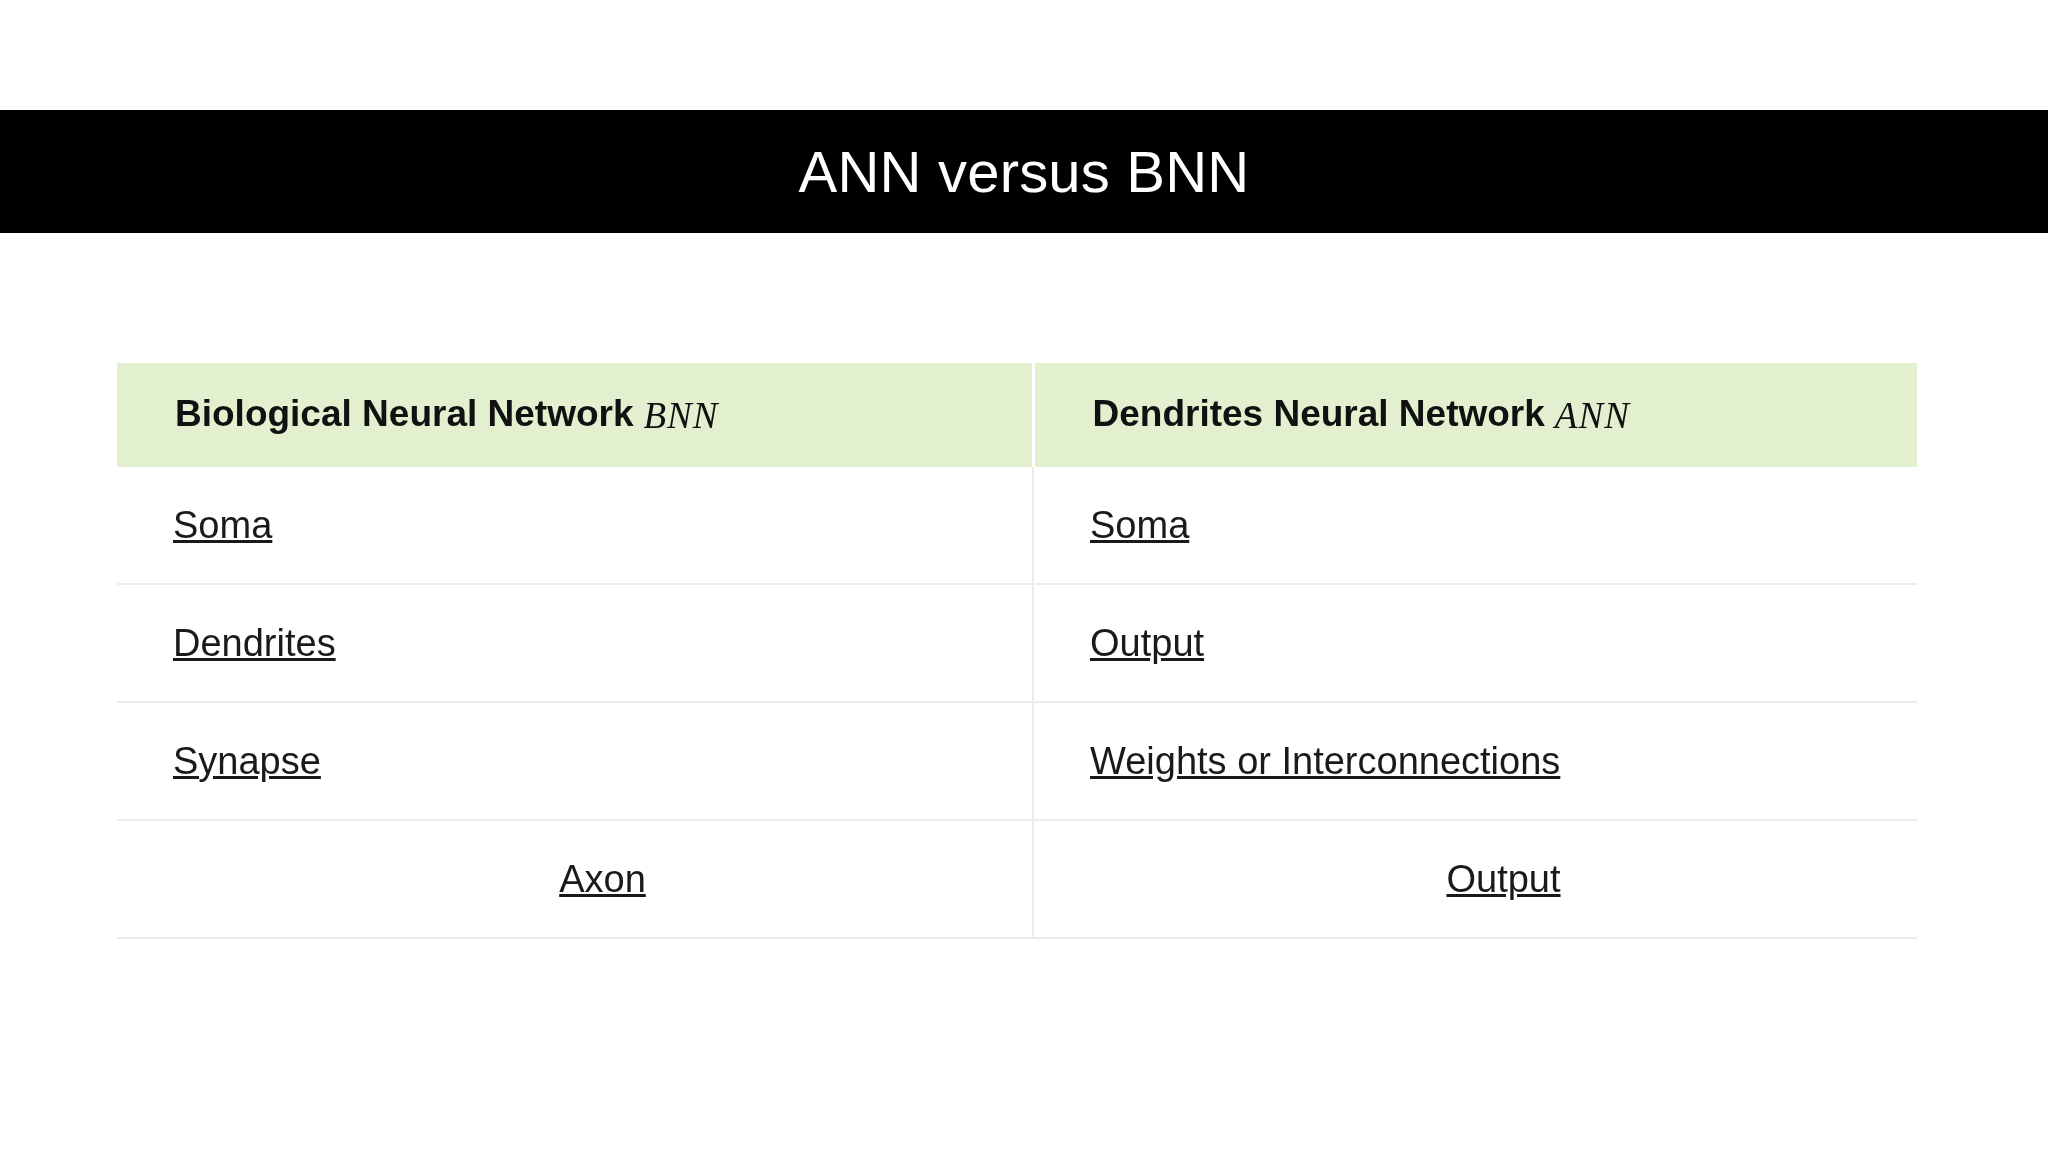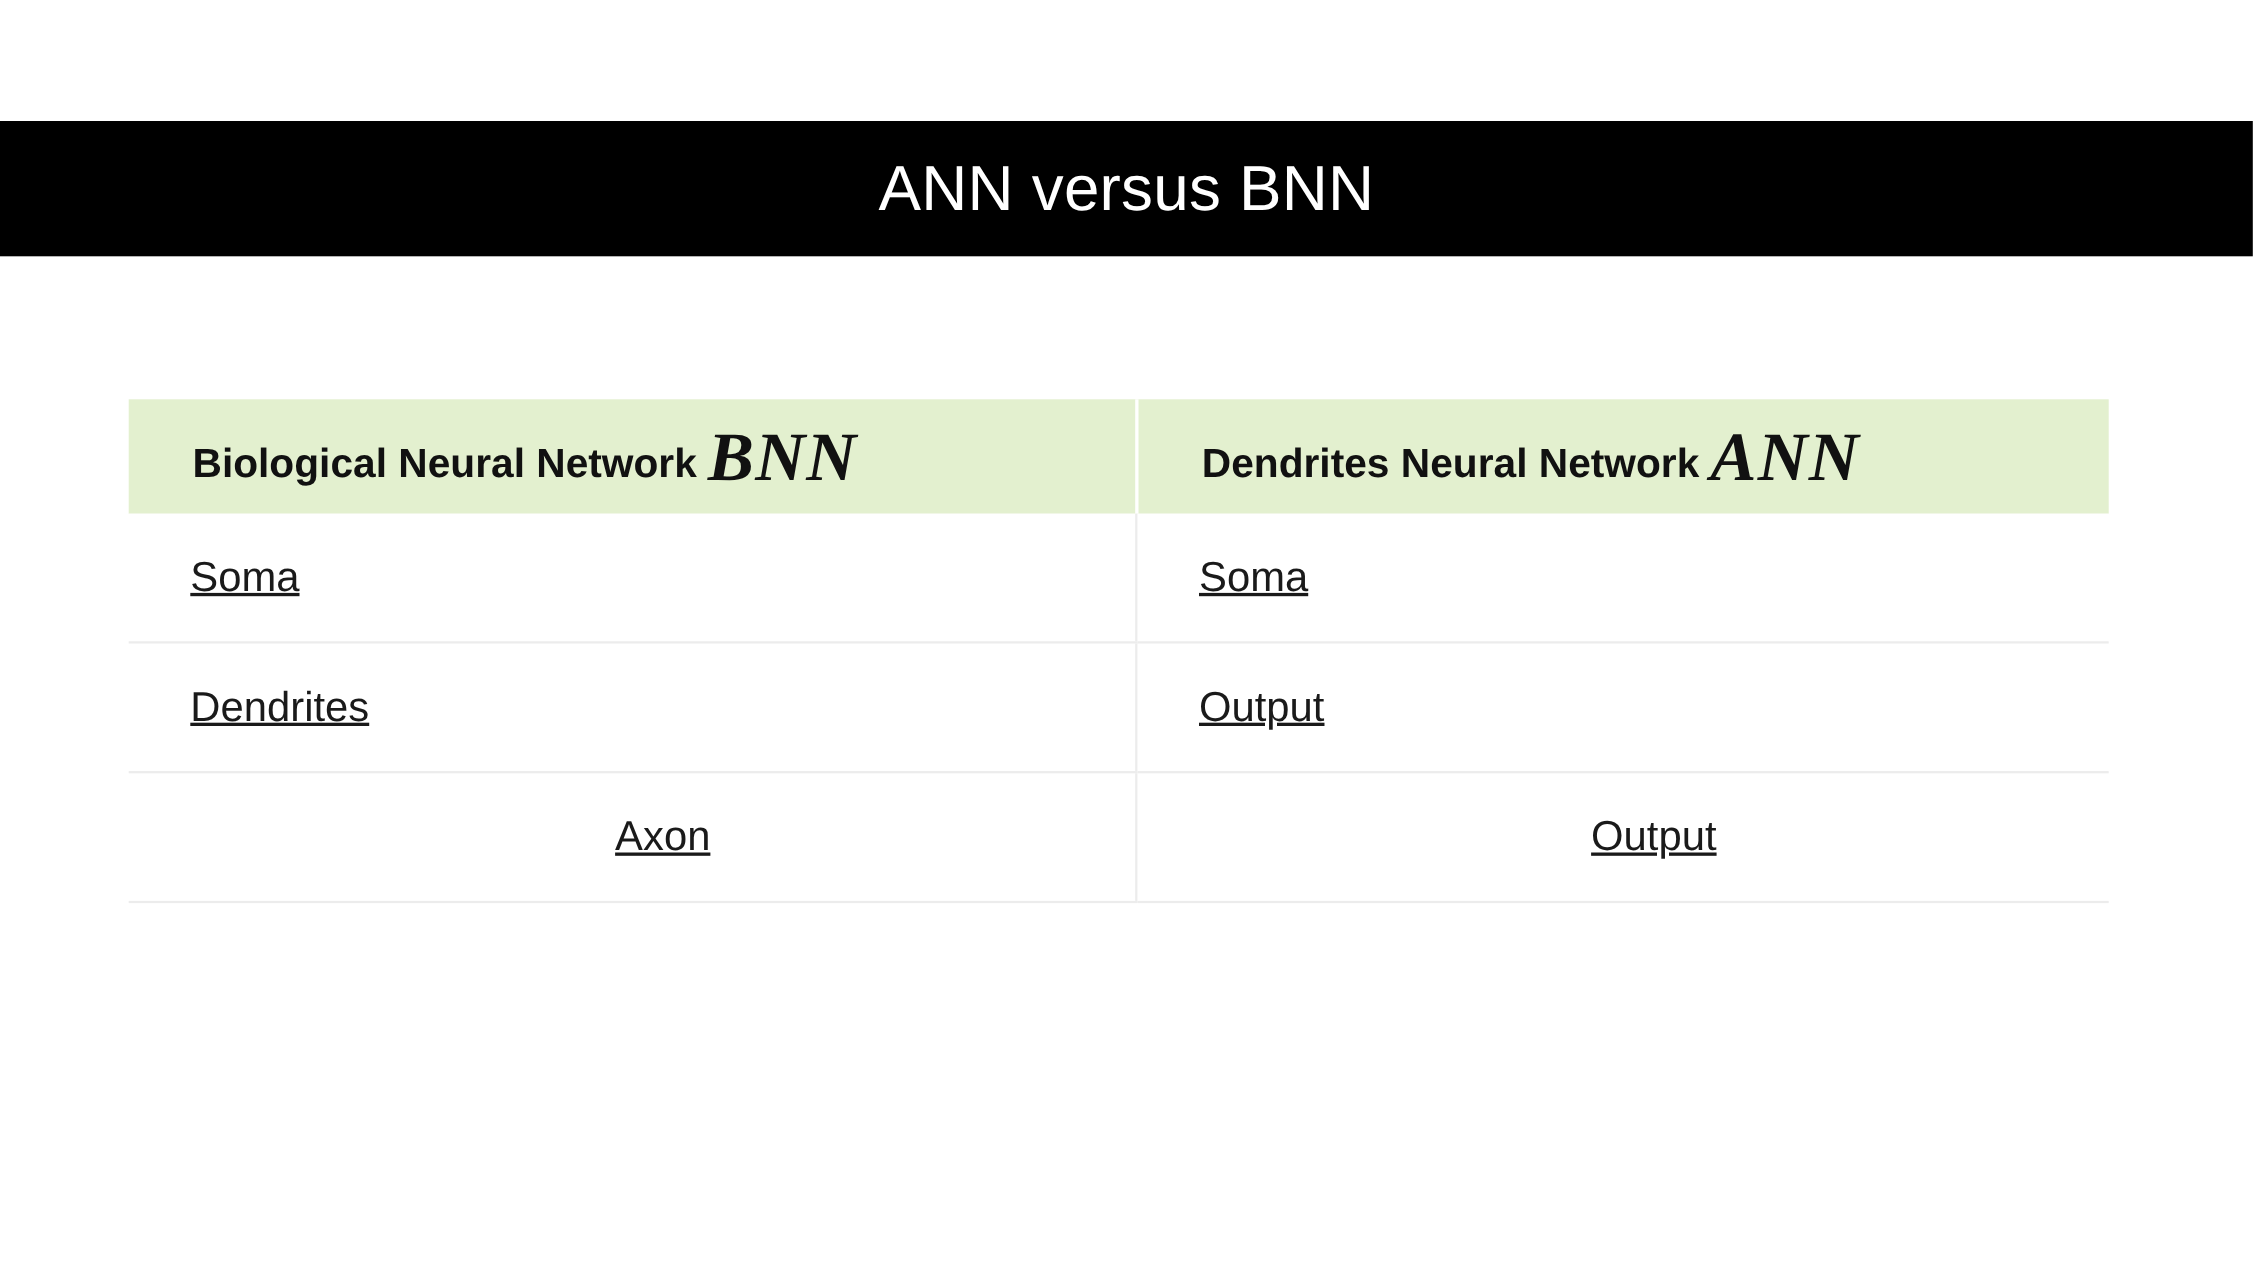--- a/index.html
+++ b/index.html
@@ -78,22 +78,22 @@
   table.compare thead th.col-right {
     border-left: 3px solid #ffffff;
   }
   .hdr-label {
     display: inline;
   }
   .hdr-abbr {
     display: inline;
     font-family: "Liberation Serif", serif;
     font-style: italic;
-    font-weight: bold;
-    font-size: 63px;
+    font-weight: normal;
+    font-size: 37px;
     letter-spacing: 1px;
     padding-left: 10px;
     vertical-align: -2px;
   }
 
   table.compare tbody td {
     height: 116px;
     padding: 0 0 0 56px;
     vertical-align: middle;
     border-bottom: 2px solid #ececec;
@@ -141,20 +141,24 @@
       <tbody>
         <tr>
           <td class="col-left">Soma</td>
           <td class="col-right">Soma</td>
         </tr>
         <tr>
           <td class="col-left">Dendrites</td>
           <td class="col-right">Output</td>
         </tr>
         <tr>
+          <td class="col-left">Synapse</td>
+          <td class="col-right">Weights or Interconnections</td>
+        </tr>
+        <tr>
           <td class="col-left">Axon</td>
           <td class="col-right">Output</td>
         </tr>
       </tbody>
     </table>
   </div>
 
 </div>
 
 </body></html>

